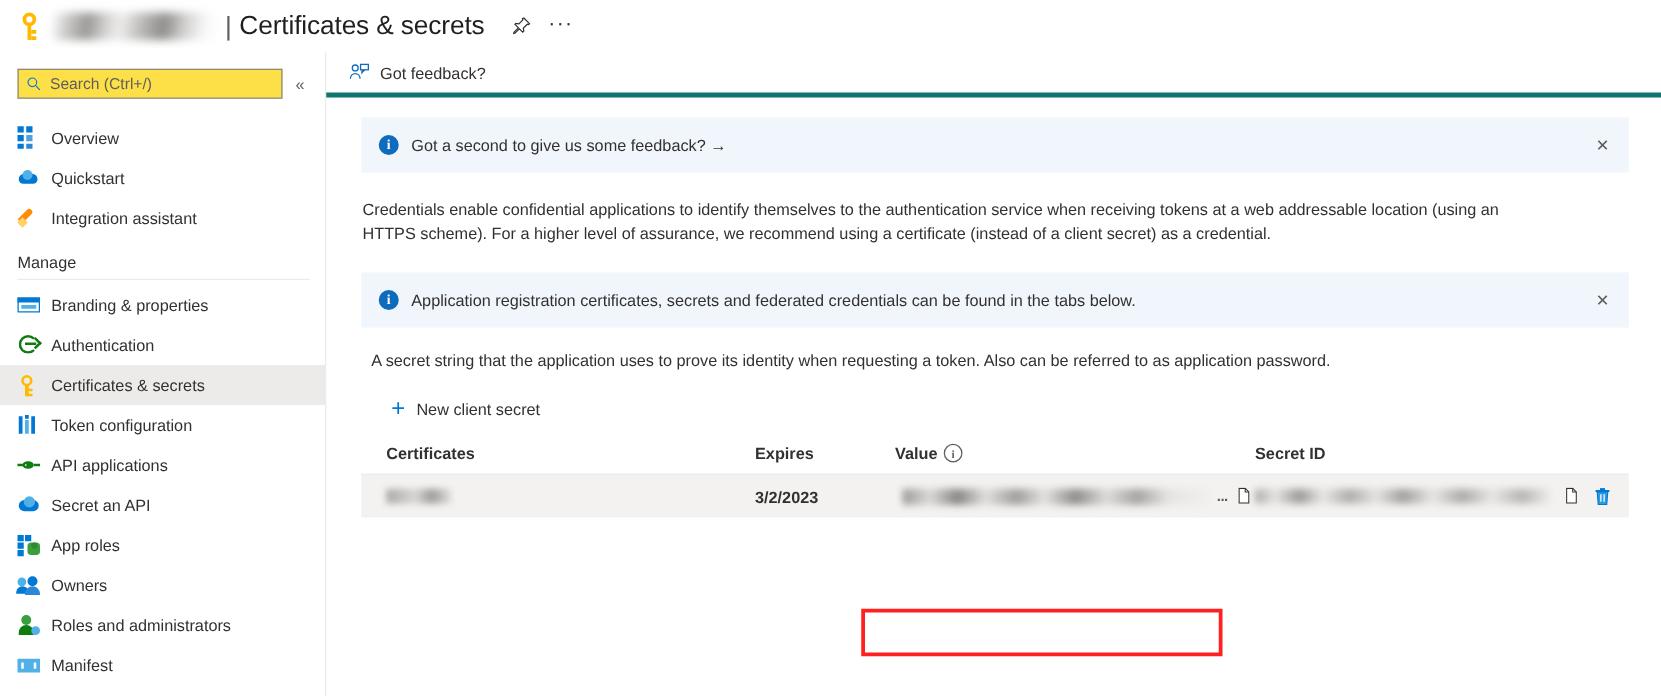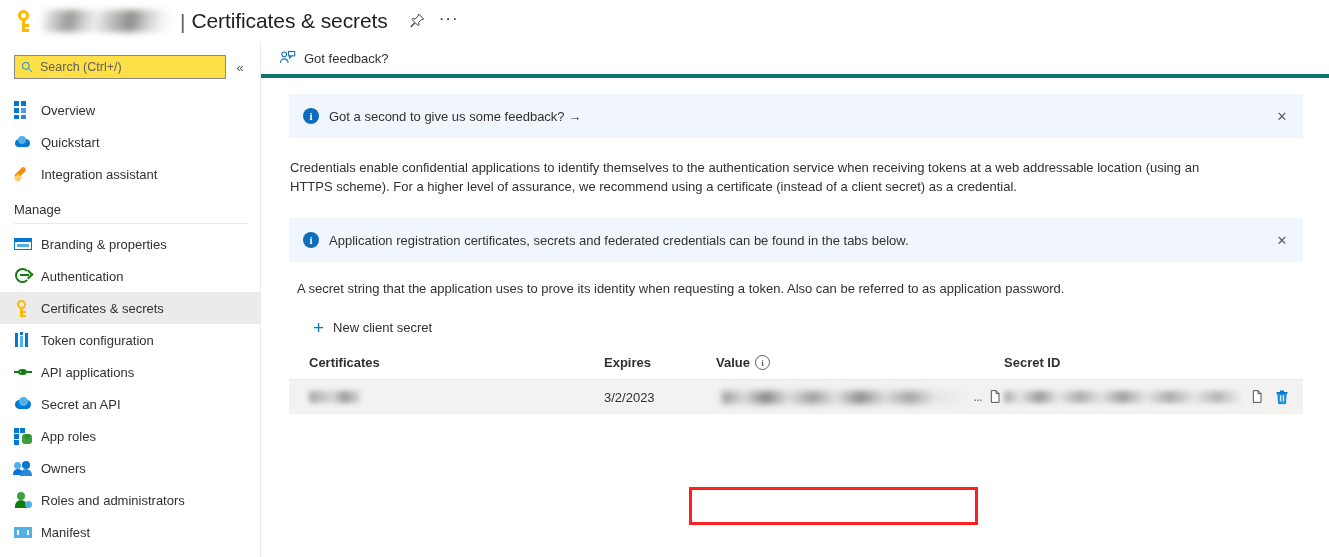--- a/index.html
+++ b/index.html
@@ -463,20 +463,21 @@
     padding: 0 0 9px 0;
     border-bottom: 1px solid #edebe9;
   }
   table.secrets td {
     font-size: 13px;
     color: #323130;
     height: 34px;
     background: #f3f2f1;
     vertical-align: middle;
     padding: 0;
+    font-weight: bold;
   }
   .th-desc  { width: 295px; padding-left: 20px !important; }
   .th-exp   { width: 112px; }
   .th-val   { width: 288px; }
   .th-sid   { width: auto; }
 
   .th-value-inner { display: inline-flex; align-items: center; gap: 5px; }
   .info-circle {
     width: 13px; height: 13px;
     border: 1px solid #605e5c;

